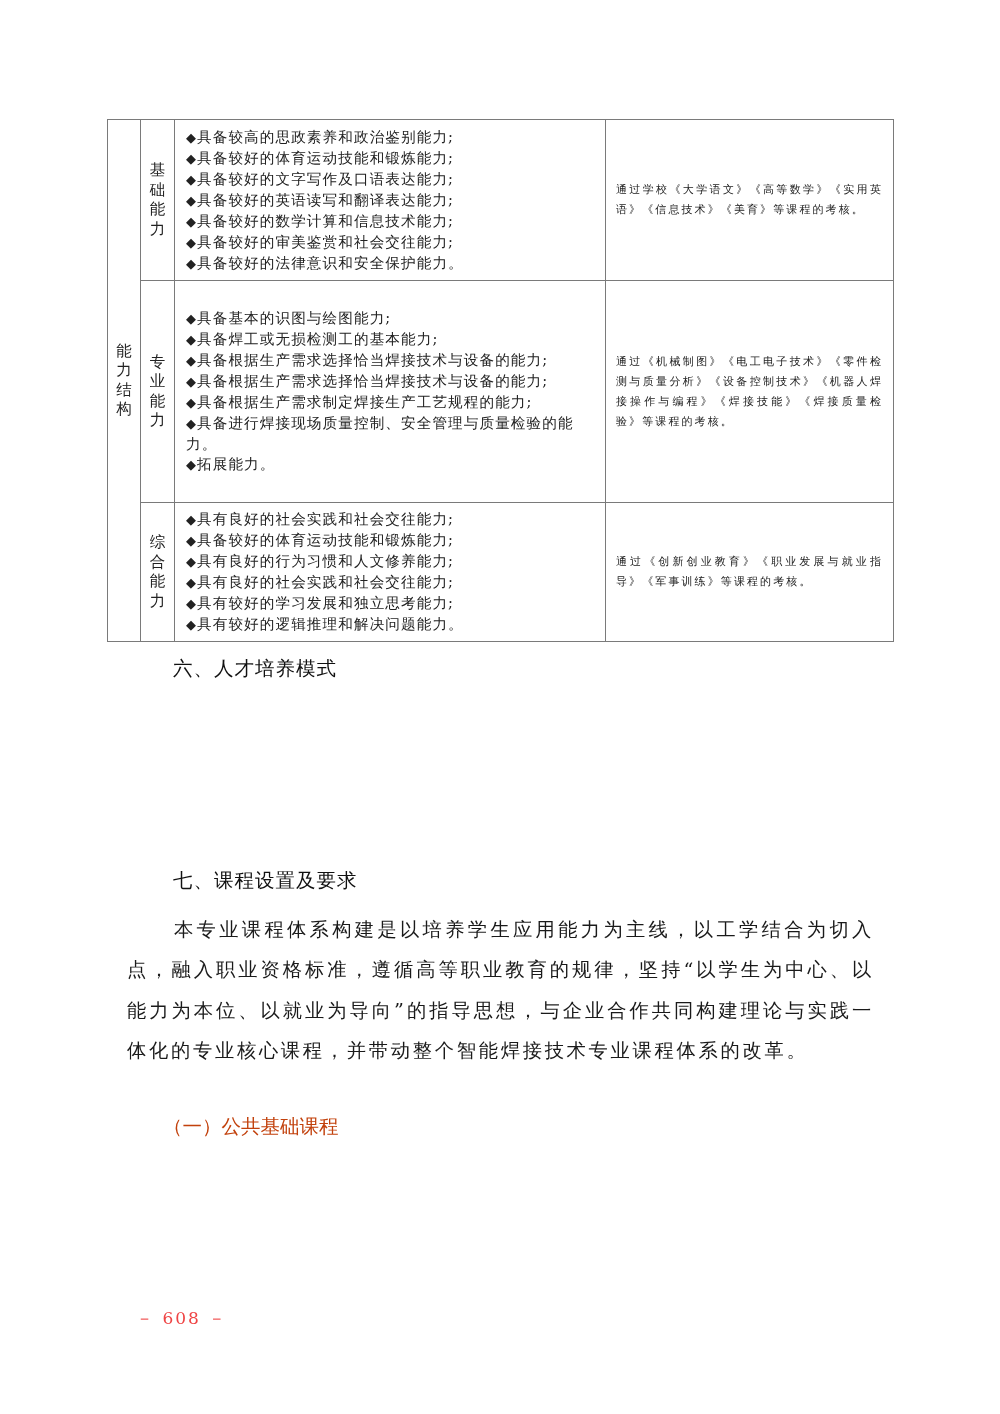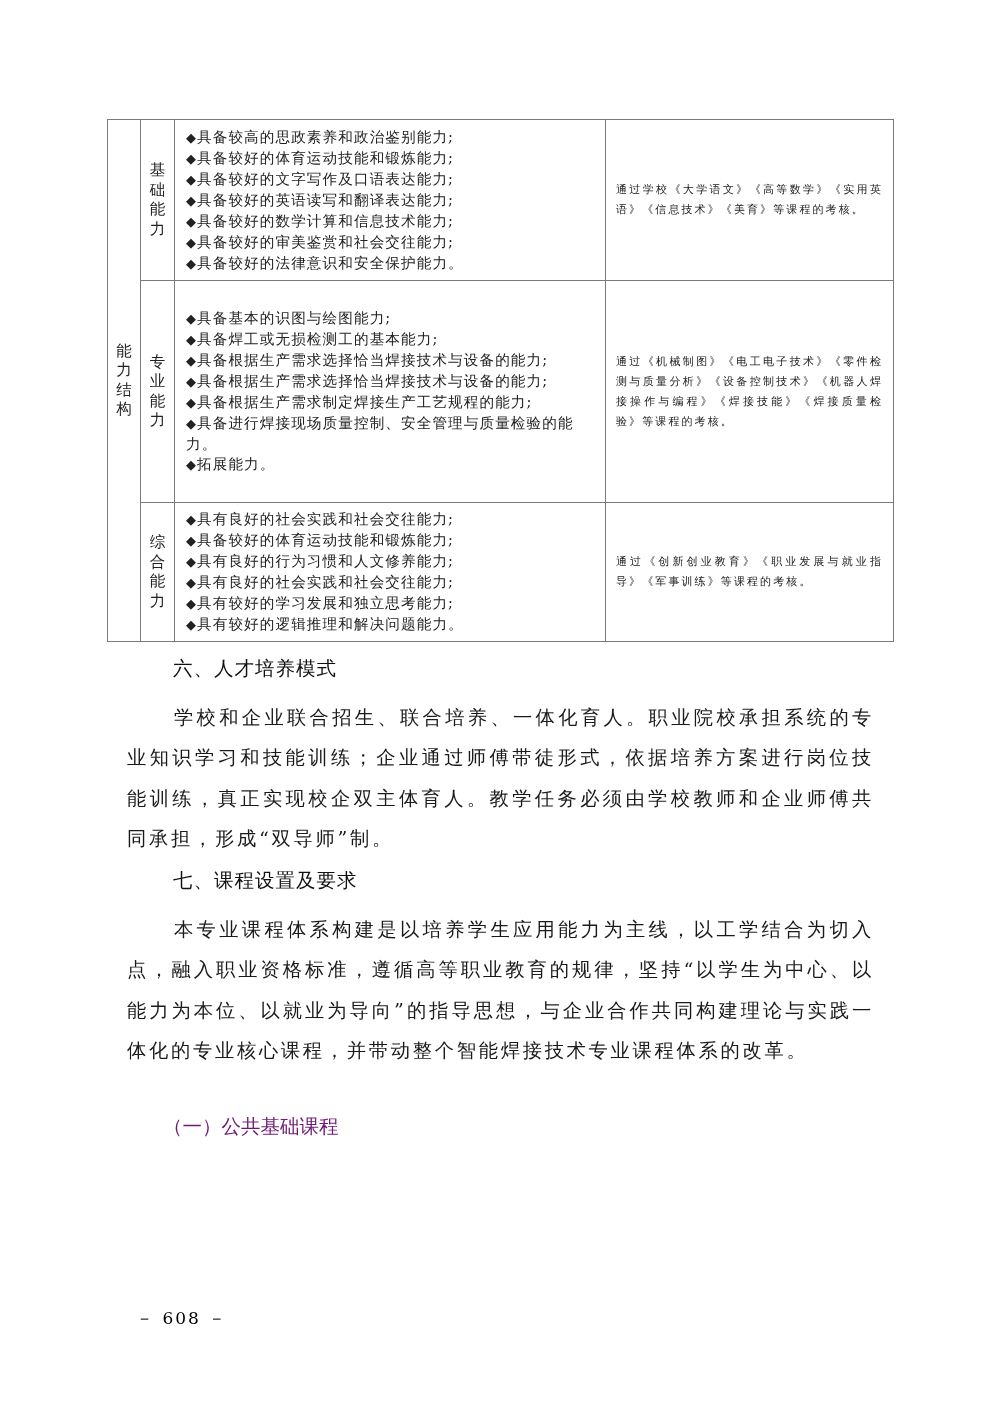--- a/index.html
+++ b/index.html
@@ -47,24 +47,24 @@
     font-family: "DejaVu Sans", "Liberation Sans", sans-serif; letter-spacing: 1px;
     color: #111;
   }
   .para {
     position: absolute; left: 127px; width: 747px;
     font-size: 19.3px; line-height: 40.3px; color: #1a1a1a;
     text-indent: 47px; text-align: justify; letter-spacing: 2.7px;
   }
   .h3 {
     position: absolute; left: 163px; font-size: 19.5px;
-    font-family: "DejaVu Sans", "Liberation Sans", sans-serif; color: #701a75;
+    font-family: "DejaVu Sans", "Liberation Sans", sans-serif; color: #c2410c;
   }
   .pagenum {
-    position: absolute; left: 136px; top: 1307px; font-size: 17px; color: #000000;
+    position: absolute; left: 136px; top: 1307px; font-size: 17px; color: #ef4444;
     letter-spacing: 2px;
   }
 </style>
 </head>
 <body>
 
 <div class="page">
 
   <table class="ability">
     <colgroup>
@@ -132,21 +132,20 @@
           </div>
         </td>
         <td>
           <div class="assess">通过《创新创业教育》《职业发展与就业指导》《军事训练》等课程的考核。</div>
         </td>
       </tr>
     </tbody>
   </table>
 
   <div class="h2" style="top:655px;">六、人才培养模式</div>
-  <div class="para" style="top:698px;">学校和企业联合招生、联合培养、一体化育人。职业院校承担系统的专业知识学习和技能训练；企业通过师傅带徒形式，依据培养方案进行岗位技能训练，真正实现校企双主体育人。教学任务必须由学校教师和企业师傅共同承担，形成“双导师”制。</div>
 
   <div class="h2" style="top:867px;">七、课程设置及要求</div>
   <div class="para" style="top:910px;">本专业课程体系构建是以培养学生应用能力为主线，以工学结合为切入点，融入职业资格标准，遵循高等职业教育的规律，坚持“以学生为中心、以能力为本位、以就业为导向”的指导思想，与企业合作共同构建理论与实践一体化的专业核心课程，并带动整个智能焊接技术专业课程体系的改革。</div>
 
   <div class="h3" style="top:1113px;">（一）公共基础课程</div>
 
   <div class="pagenum">－ 608 －</div>
 </div>
 
 </body></html>

